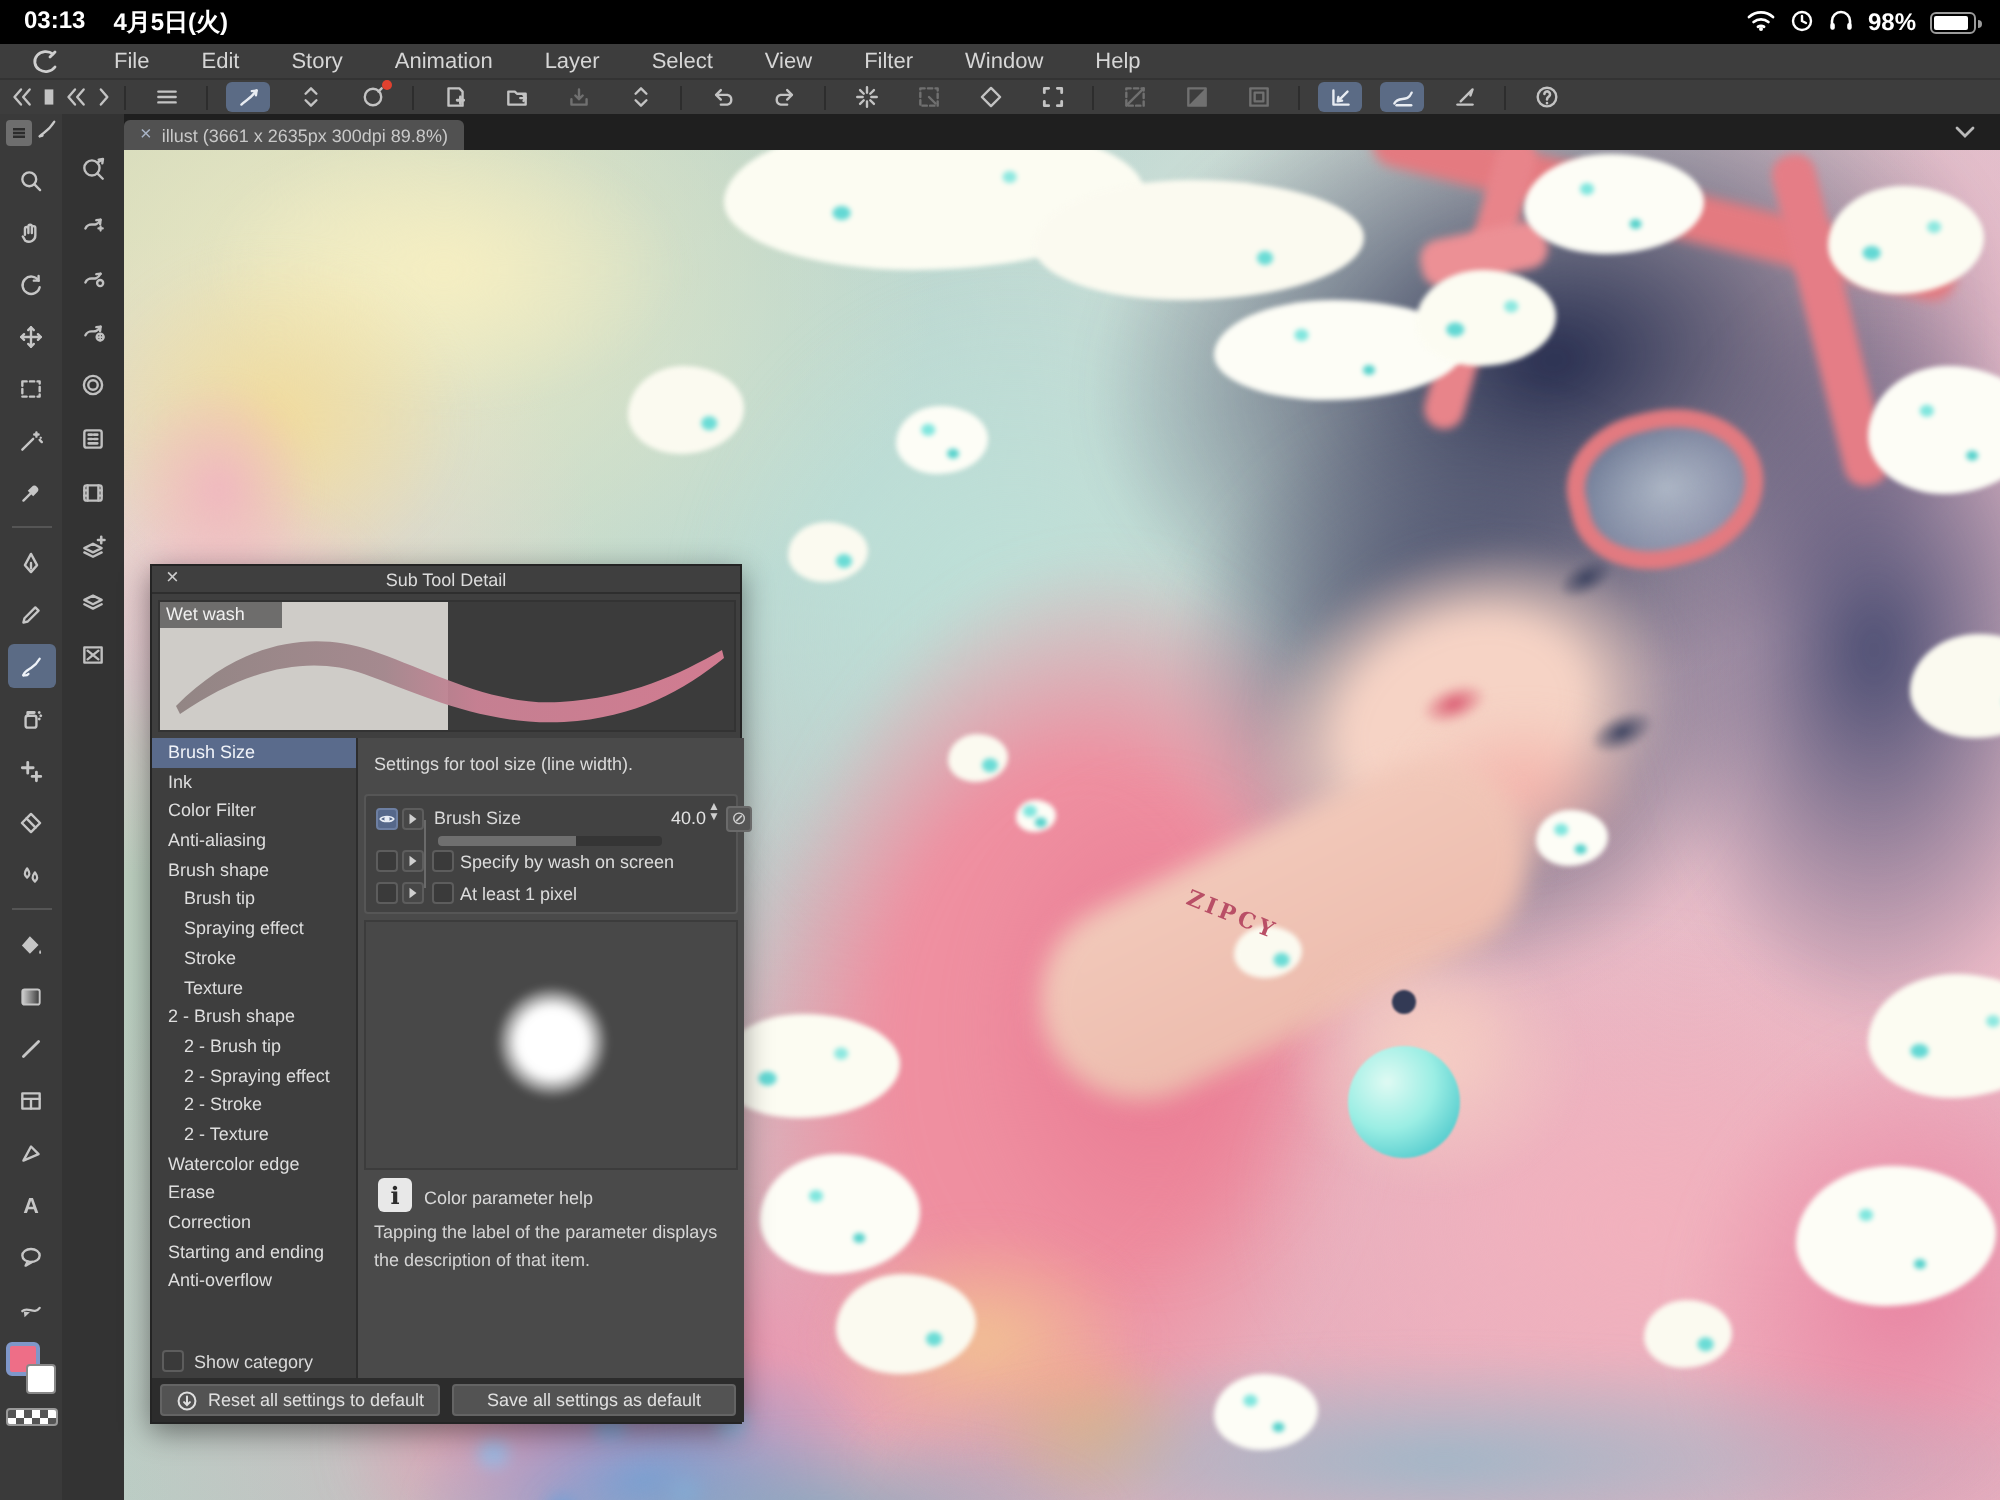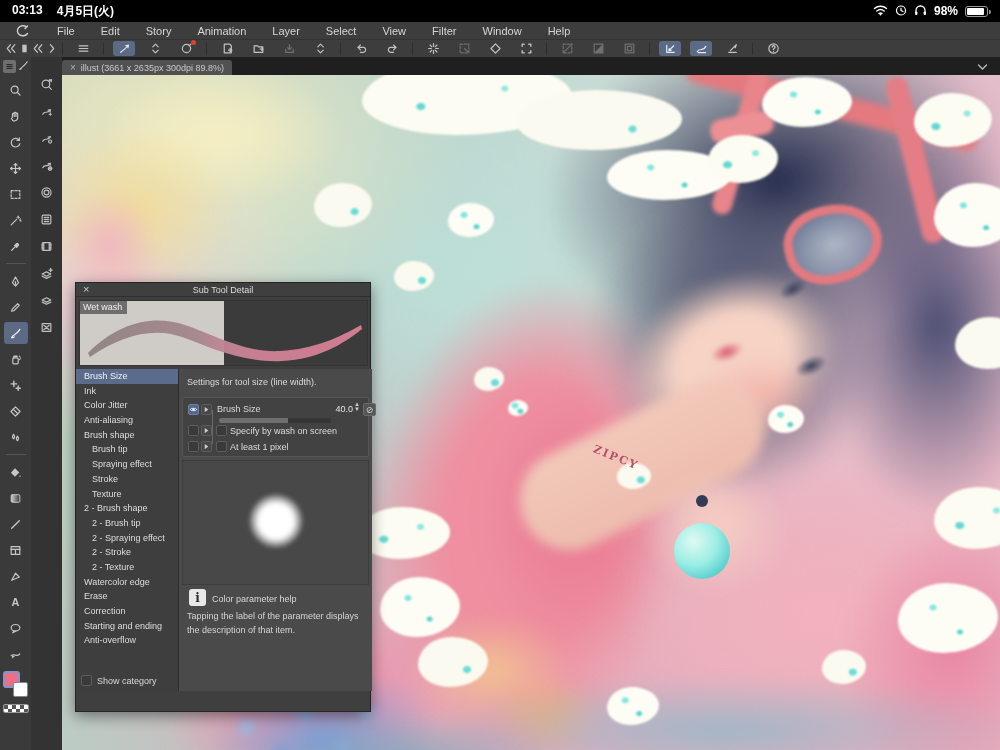--- a/index.html
+++ b/index.html
@@ -126,21 +126,21 @@
 
   
   #dialog{position:absolute;left:75px;top:282px;width:296px;height:430px;background:#3f3f3f;border:1px solid #242424;
     color:#d9d9d9;font-size:9px;box-shadow:0 4px 14px rgba(0,0,0,.45);}
   #dlg-title{position:absolute;left:0;top:0;width:100%;height:14px;display:flex;align-items:center;border-bottom:1px solid #2e2e2e;}
   #dlg-title .ttl{position:absolute;left:0;width:100%;text-align:center;color:#dcdcdc;}
   #dlg-title .x{position:absolute;left:7px;color:#cccccc;font-size:11px;line-height:1;}
   #dlg-preview{position:absolute;left:3px;top:17px;width:289px;height:66px;background:#3b3b3b;overflow:hidden;border:1px solid #333;}
   #dlg-preview .lighthalf{position:absolute;left:0;top:0;width:144px;height:100%;background:#cfccc8;}
   #dlg-preview svg{position:absolute;left:0;top:0;}
-  #wetwash{position:absolute;left:0;top:0;background:rgba(88,88,88,.82);color:#f0f0f0;padding:1px 5px 2px 3px;z-index:3;}
+  #wetwash{position:absolute;left:0;top:0;background:rgba(88,88,88,.82);color:#f0f0f0;padding:1px 19px 2px 3px;z-index:3;}
   #dlg-body{position:absolute;left:0;top:86px;width:296px;height:322px;display:flex;}
   #dlg-list{width:103px;background:#3e3e3e;border-right:1px solid #2d2d2d;position:relative;}
   .litem{height:14.7px;line-height:14.7px;padding-left:8px;white-space:nowrap;color:#dedede;}
   .litem.ind{padding-left:16px;}
   .litem.sel{background:#5a6b8c;color:#f0f3f8;}
   #showcat{position:absolute;left:5px;bottom:5px;display:flex;align-items:center;gap:5px;}
   #dlg-right{flex:1;background:#4a4a4a;position:relative;}
   #desc{position:absolute;left:8px;top:8px;color:#dadada;}
   #parambox{position:absolute;left:3px;top:28px;width:187px;height:60px;background:#424242;border:1px solid #565656;border-radius:2px;}
   .pbx{position:absolute;width:11px;height:11px;background:#3a3a3a;border:1px solid #5d5d5d;border-radius:2px;display:flex;align-items:center;justify-content:center;color:#cfcfcf;}
@@ -716,21 +716,21 @@
         </defs>
         <path d="M8,52 C40,20 75,14 105,24 C135,34 165,52 200,50 C235,48 260,36 281,24 L282,28 C262,44 238,58 202,60 C162,62 130,46 102,36 C74,26 42,34 10,56 Z" fill="url(#strokeg)" opacity="0.95"></path>
       </svg>
       <span id="wetwash">Wet wash</span>
     </div>
     <div id="dlg-body">
       <div id="dlg-list">
         <div id="list-items">
             <div class="litem sel">Brush Size</div>
             <div class="litem">Ink</div>
-            <div class="litem">Color Jitter</div>
+            <div class="litem">Color Filter</div>
             <div class="litem">Anti-aliasing</div>
             <div class="litem">Brush shape</div>
             <div class="litem ind">Brush tip</div>
             <div class="litem ind">Spraying effect</div>
             <div class="litem ind">Stroke</div>
             <div class="litem ind">Texture</div>
             <div class="litem">2 - Brush shape</div>
             <div class="litem ind">2 - Brush tip</div>
             <div class="litem ind">2 - Spraying effect</div>
             <div class="litem ind">2 - Stroke</div>
@@ -791,15 +791,27 @@
         <div id="dotbox">
           <div id="dot"></div>
         </div>
         <div id="helpbox">
           <span id="help-ico">i</span>
           <span id="help-title">Color parameter help</span>
           <div id="help-body">Tapping the label of the parameter displays the description of that item.</div>
         </div>
       </div>
     </div>
+    <div id="dlg-footer">
+      <div class="dbtn" id="btn-reset">
+        <svg width="11" height="11" viewBox="0 0 12 12" fill="none" stroke="currentColor" stroke-width="1.1" stroke-linecap="round">
+          <circle cx="6" cy="6" r="4.6"></circle>
+            <path d="M6,3.5 V8 M4.4,6.6 L6,8.2 L7.6,6.6"></path>
+        </svg>
+        <span>Reset all settings to default</span>
+      </div>
+      <div class="dbtn" id="btn-save">
+        <span>Save all settings as default</span>
+      </div>
+    </div>
   </div>
 
 </div>
 
 </body></html>

